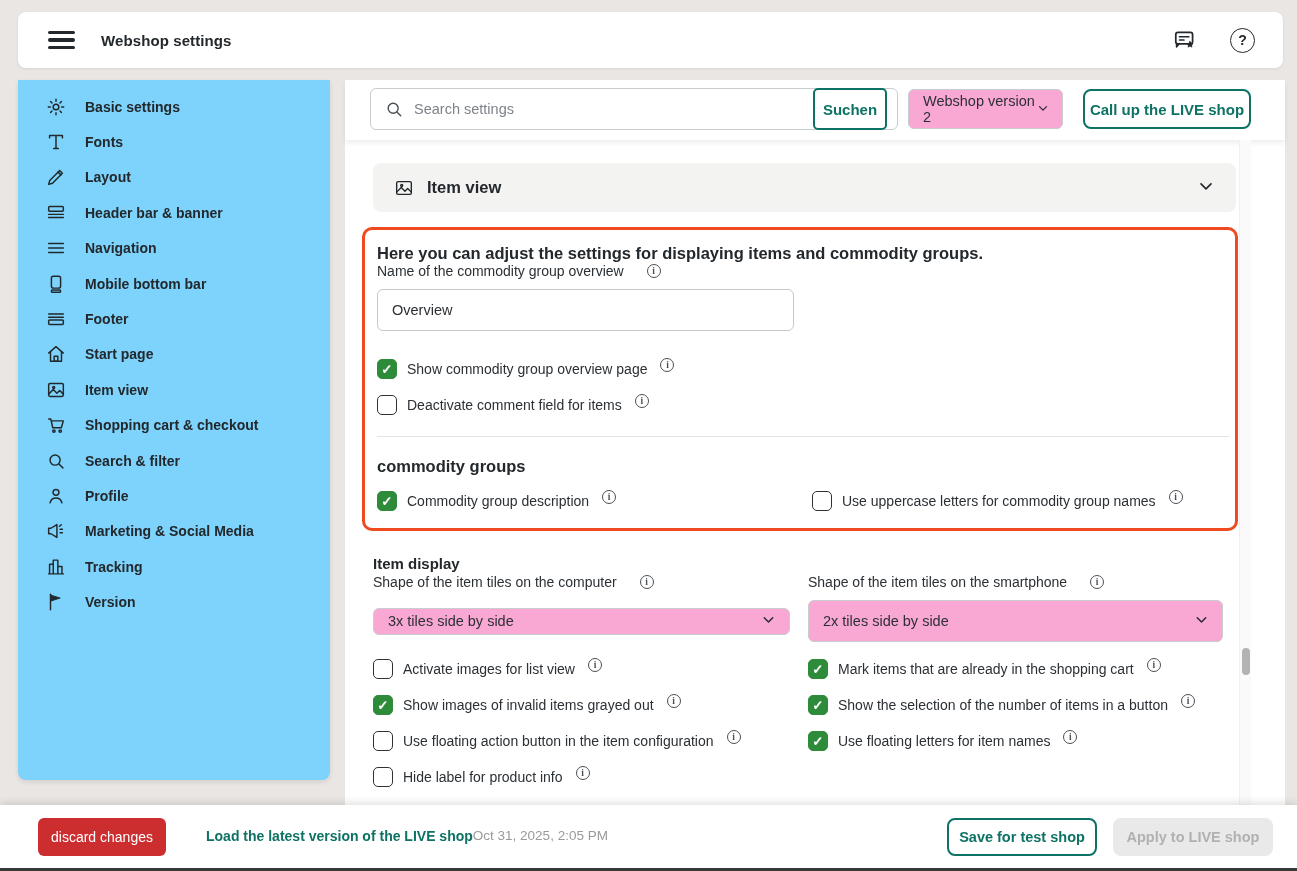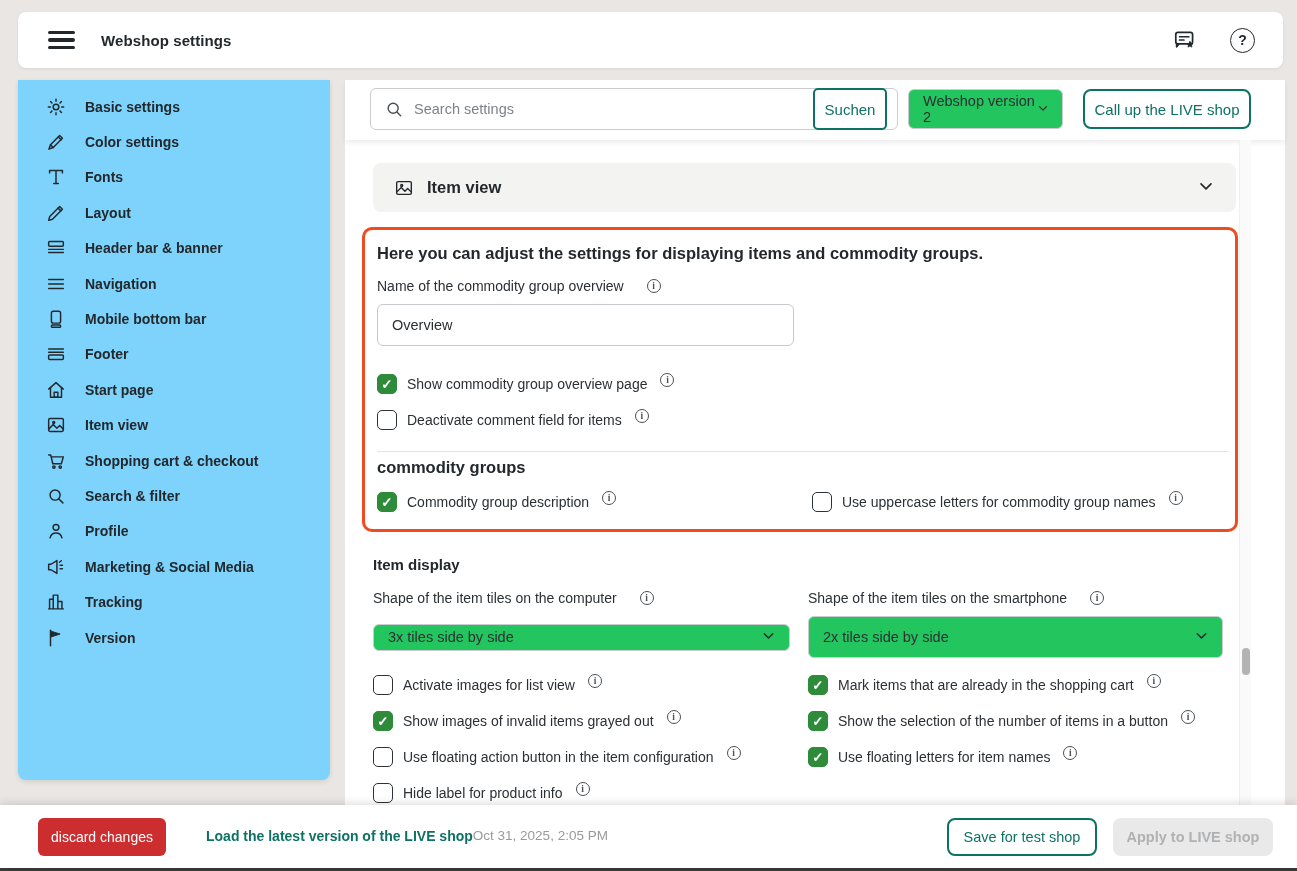--- a/index.html
+++ b/index.html
@@ -32,44 +32,44 @@
   .main { position:absolute; left:345px; top:80px; width:940px; height:725px; background:#fff; }
   .toolbar { position:absolute; left:0; top:0; width:100%; height:60px; background:#fff; z-index:3;
     box-shadow:0 3px 5px rgba(0,0,0,.07); }
   .search-wrap { position:absolute; left:25px; top:8px; width:528px; height:42px;
     border:1px solid #c9ccd0; border-radius:6px; display:flex; align-items:center; background:#fff; }
   .search-wrap svg { margin-left:13px; stroke:#4a4f54; fill:none; stroke-width:1.7; stroke-linecap:round; }
   .search-input { border:none; outline:none; flex:1; margin-left:10px; font-size:14.5px; color:#333;
     font-family:"Liberation Sans", sans-serif; background:transparent; }
   .search-input::placeholder { color:#7d838a; }
   .btn-outline { border:2px solid #0d7264; border-radius:7px; background:#fff; color:#0d7264;
-    font-weight:400; font-size:15px; font-family:"Liberation Sans", sans-serif; cursor:pointer;
+    font-weight:700; font-size:15px; font-family:"Liberation Sans", sans-serif; cursor:pointer;
     display:flex; align-items:center; justify-content:center; }
   .suchen-btn { position:absolute; left:468px; top:8px; width:74px; height:42px; border-radius:5px; }
   .version-select { position:absolute; left:563px; top:9px; width:155px; height:40px;
-    border:1px solid #c9ccd0; border-radius:6px; background:#22c55e; display:flex; align-items:center;
+    border:1px solid #c9ccd0; border-radius:6px; background:#f9a8d4; display:flex; align-items:center;
     padding:0 12px 0 14px; font-size:14.5px; color:#2b3035; cursor:pointer; }
   .version-select .chev { margin-left:auto; }
   .live-btn { position:absolute; left:738px; top:9px; width:168px; height:40px; border-radius:8px; }
 
   .content { position:absolute; left:0; top:60px; width:896px; height:665px; overflow:hidden; padding:0 0 0 28px; }
 
   .section-bar { margin-top:23px; width:863px; height:49px; background:#f3f3f2; border-radius:8px;
     display:flex; align-items:center; padding:0 20px; cursor:pointer; }
   .section-bar .sb-icon { display:flex; margin-right:12px; }
   .section-bar .sb-icon svg { stroke:#23282c; fill:none; stroke-width:1.5; stroke-linecap:round; stroke-linejoin:round; }
   .section-bar .sb-title { font-weight:700; font-size:16.5px; }
   .section-bar .chev { margin-left:auto; }
   .chev svg { stroke:#23282c; fill:none; stroke-width:2; stroke-linecap:round; stroke-linejoin:round; }
 
   .highlight-box { margin-top:15px; margin-left:-11px; width:876px; border:3.5px solid #f04a21;
     border-radius:10px; padding:10px 12px 16px 12px; }
 
   .h-heading { font-weight:700; font-size:16.5px; color:#23282c; margin-top:4px; }
-  .field-label { font-size:14px; color:#2b3035; margin-top:15px; display:flex; align-items:center; gap:20px; }
+  .field-label { font-size:14px; color:#2b3035; display:flex; align-items:center; gap:20px; }
   .text-input { margin-top:10px; width:417px; height:42px; border:1px solid #c6c9cd; border-radius:6px;
     padding:0 14px; font-size:14.5px; color:#2b3035; font-family:"Liberation Sans", sans-serif; outline:none; display:block; }
 
   .cbrow { display:flex; align-items:center; gap:10px; height:22px; cursor:pointer; }
   .cb { width:20px; height:20px; border:1.7px solid #2d3237; border-radius:5px; background:#fff; flex:none;
     display:flex; align-items:center; justify-content:center; }
   .cb.checked { background:#2e8b3a; border-color:#2e8b3a; }
   .cb.checked::after { content:"\2713"; color:#fff; font-size:13.5px; font-weight:700; }
   .cbl { font-size:14px; color:#2b3035; }
   .info { width:14px; height:14px; border:1.2px solid #4a4f54; border-radius:50%; color:#4a4f54;
@@ -131,30 +131,20 @@
         <svg width="22" height="22" viewBox="0 0 24 24">
           <circle cx="12" cy="12" r="3.1"></circle>
           <path d="M12 3.6v2.2M12 18.2v2.2M3.6 12h2.2M18.2 12h2.2M6.1 6.1l1.5 1.5M16.4 16.4l1.5 1.5M17.9 6.1l-1.5 1.5M7.6 16.4l-1.5 1.5"></path>
         </svg>
       </span>
     <span class="slabel">Basic settings</span>
   </div>
   <div class="side-item">
     <span class="sicon">
         <svg width="22" height="22" viewBox="0 0 24 24">
-          <path d="M6 15l3 3L19 8l-3-3L6 15z"></path>
-          <path d="M6 15l-1.8 4.8L9 18"></path>
-          <path d="M14.5 6.5l3 3"></path>
-        </svg>
-      </span>
-    <span class="slabel">Color settings</span>
-  </div>
-  <div class="side-item">
-    <span class="sicon">
-        <svg width="22" height="22" viewBox="0 0 24 24">
           <path d="M5 5h14M5 5v2.5M19 5v2.5M12 5v14M9.5 19h5"></path>
         </svg>
       </span>
     <span class="slabel">Fonts</span>
   </div>
   <div class="side-item">
     <span class="sicon">
         <svg width="22" height="22" viewBox="0 0 24 24">
           <path d="M4 20l1.2-4.2L16 5l3 3L8.2 18.8 4 20z"></path>
           <path d="M14.3 6.7l3 3"></path>
@@ -328,21 +318,21 @@
         <span class="info"></span>
       </div>
       <div class="cbrow" style="margin-top:14px">
         <span class="cb"></span>
         <span class="cbl">Deactivate comment field for items</span>
         <span class="info"></span>
       </div>
 
       <div class="divider" style="margin-top:20px"></div>
 
-      <div class="sub-heading" style="margin-top:6px">commodity groups</div>
+      <div class="sub-heading" style="margin-top:20px">commodity groups</div>
 
       <div class="two-col" style="margin-top:14px">
         <div class="cbrow">
           <span class="cb checked"></span>
           <span class="cbl">Commodity group description</span>
           <span class="info"></span>
         </div>
         <div class="cbrow">
           <span class="cb"></span>
           <span class="cbl">Use uppercase letters for commodity group names</span>

